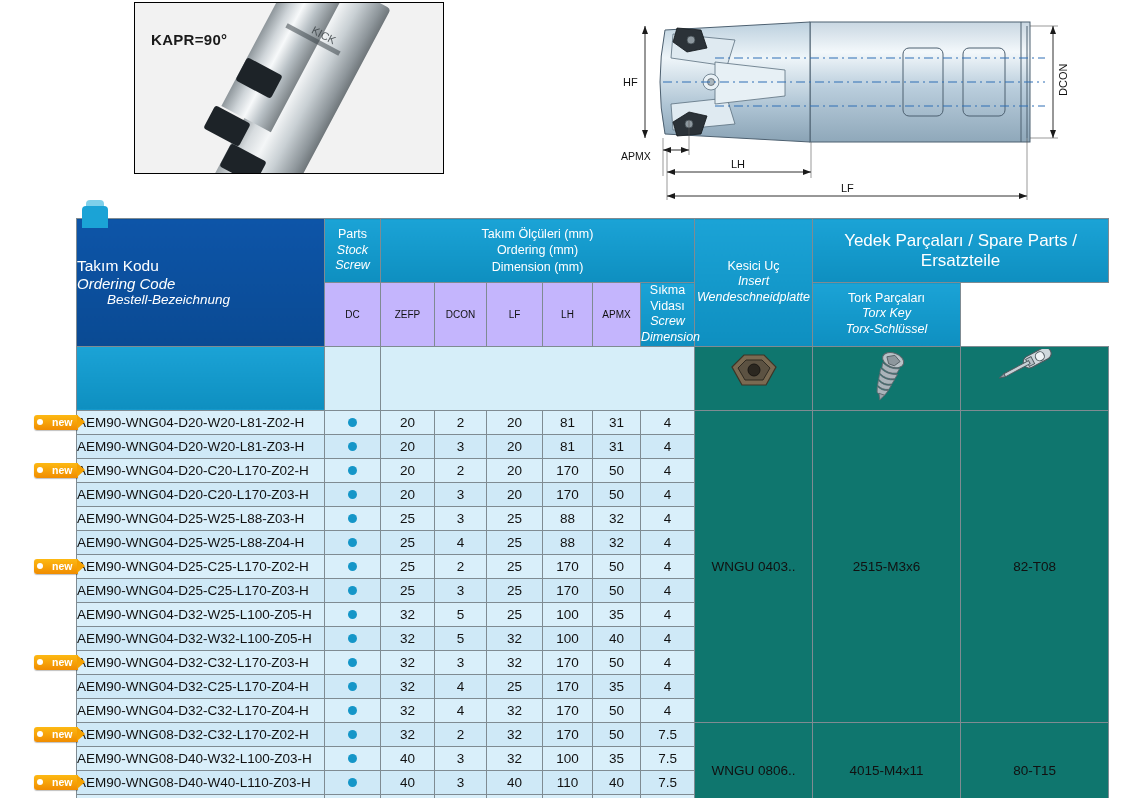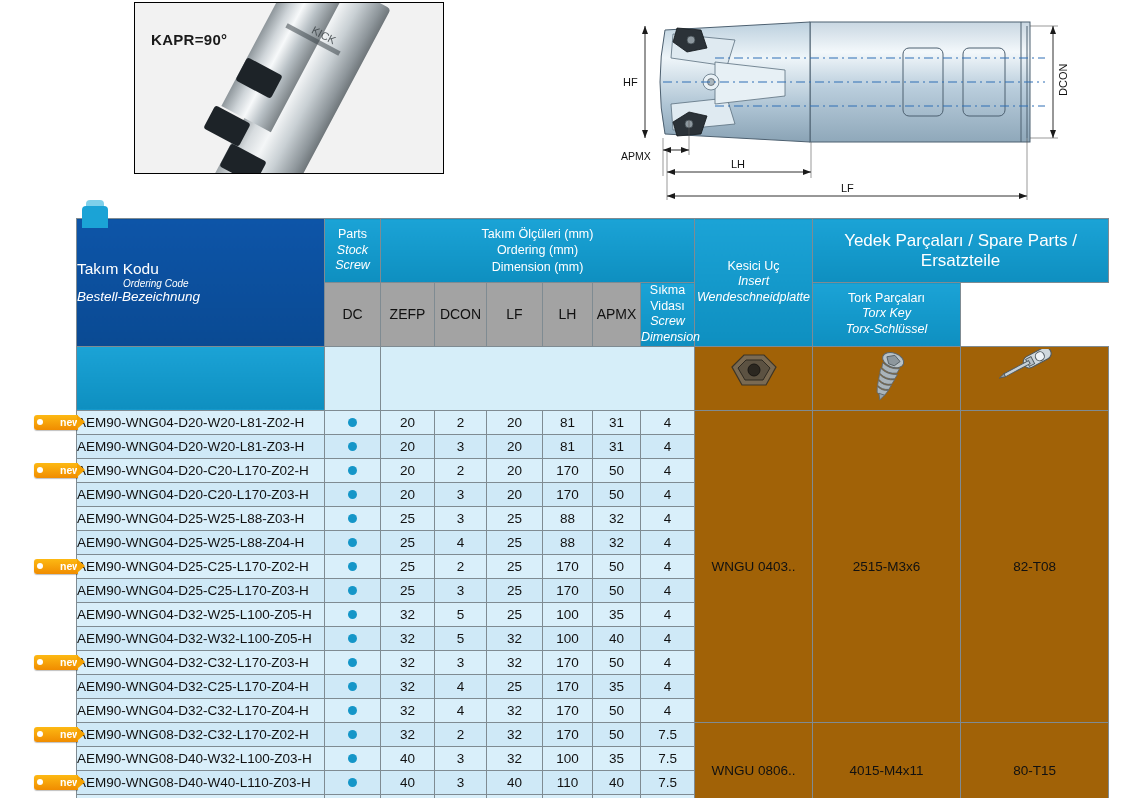--- a/index.html
+++ b/index.html
@@ -67,51 +67,51 @@
   }
   table.main td, table.main th { border:1px solid #7f8b92; padding:0; }
 
   .hdr-code {
     background:#0b4f9e;
     background:linear-gradient(180deg,#0d55a8,#0a4a93);
     color:#fff; vertical-align:middle; padding:10px 0 10px 24px;
     text-align:left;
   }
   .hdr-code .l1 { font-size:15.5px; font-weight:normal; }
-  .hdr-code .l2 { font-size:10px; font-style:italic;margin-left:46px; }
-  .hdr-code .l3 { font-size:13.5px; font-style:italic; }
+  .hdr-code .l2 { font-size:15px; font-style:italic; }
+  .hdr-code .l3 { font-size:13.5px; font-style:italic;padding-left:30px; }
 
   .cy { background:#1596c8; background:linear-gradient(180deg,#1ba3d6,#0e8fc0); color:#fff; text-align:center; }
   .cy-light { background:#2aa8d6; color:#fff; text-align:center; }
   .hdr-sub { font-size:12.5px; line-height:1.25; }
   .hdr-sub .it { font-style:italic; }
   .hdr-dim-title { font-size:12.5px; line-height:1.3; }
-  .col-letter { font-size:14px; text-align:center; color:#111; background:#a3a3a3; }
+  .col-letter { font-size:10px; text-align:center; color:#111; background:#c4b5fd; }
   .hdr-spare { font-size:17px; }
 
   .data-row td { height:24px; font-size:13.5px; }
   .rowA { background:#d9effa; }
   .rowB { background:#cfe9f7; }
   .code-cell { text-align:left; padding-left:12px; font-size:13.2px; color:#111; white-space:nowrap; }
   .num { text-align:center; color:#111; }
   .dot-cell { text-align:center; }
   .dot { display:inline-block; width:9px; height:9px; border-radius:50%; background:#1596c8; }
 
   .insert-cell, .screw-cell, .torx-cell {
-    background:#a16207; text-align:center; font-size:14px; color:#111; vertical-align:middle;
+    background:#0f766e; text-align:center; font-size:14px; color:#111; vertical-align:middle;
   }
 
   
   .badge-col { position:absolute; left:34px; top:0; width:60px; }
   .newbadge {
     position:absolute; left:0; width:44px; height:15px;
     background:linear-gradient(180deg,#fdb913,#f08c00);
     border-radius:3px 0 0 3px;
     color:#fff; font-size:10.5px; font-weight:bold;
-    display:flex; align-items:center; padding-left:26px;
+    display:flex; align-items:center; padding-left:18px;
     box-shadow:0 1px 1px rgba(0,0,0,.25);
   }
   .newbadge:before{
     content:""; position:absolute; left:3px; top:4px;
     width:6px;height:6px;border-radius:50%;
     background:#fff;
   }
   .newbadge:after{
     content:""; position:absolute; right:-7px; top:0;
     border-top:7.5px solid transparent; border-bottom:7.5px solid transparent;

